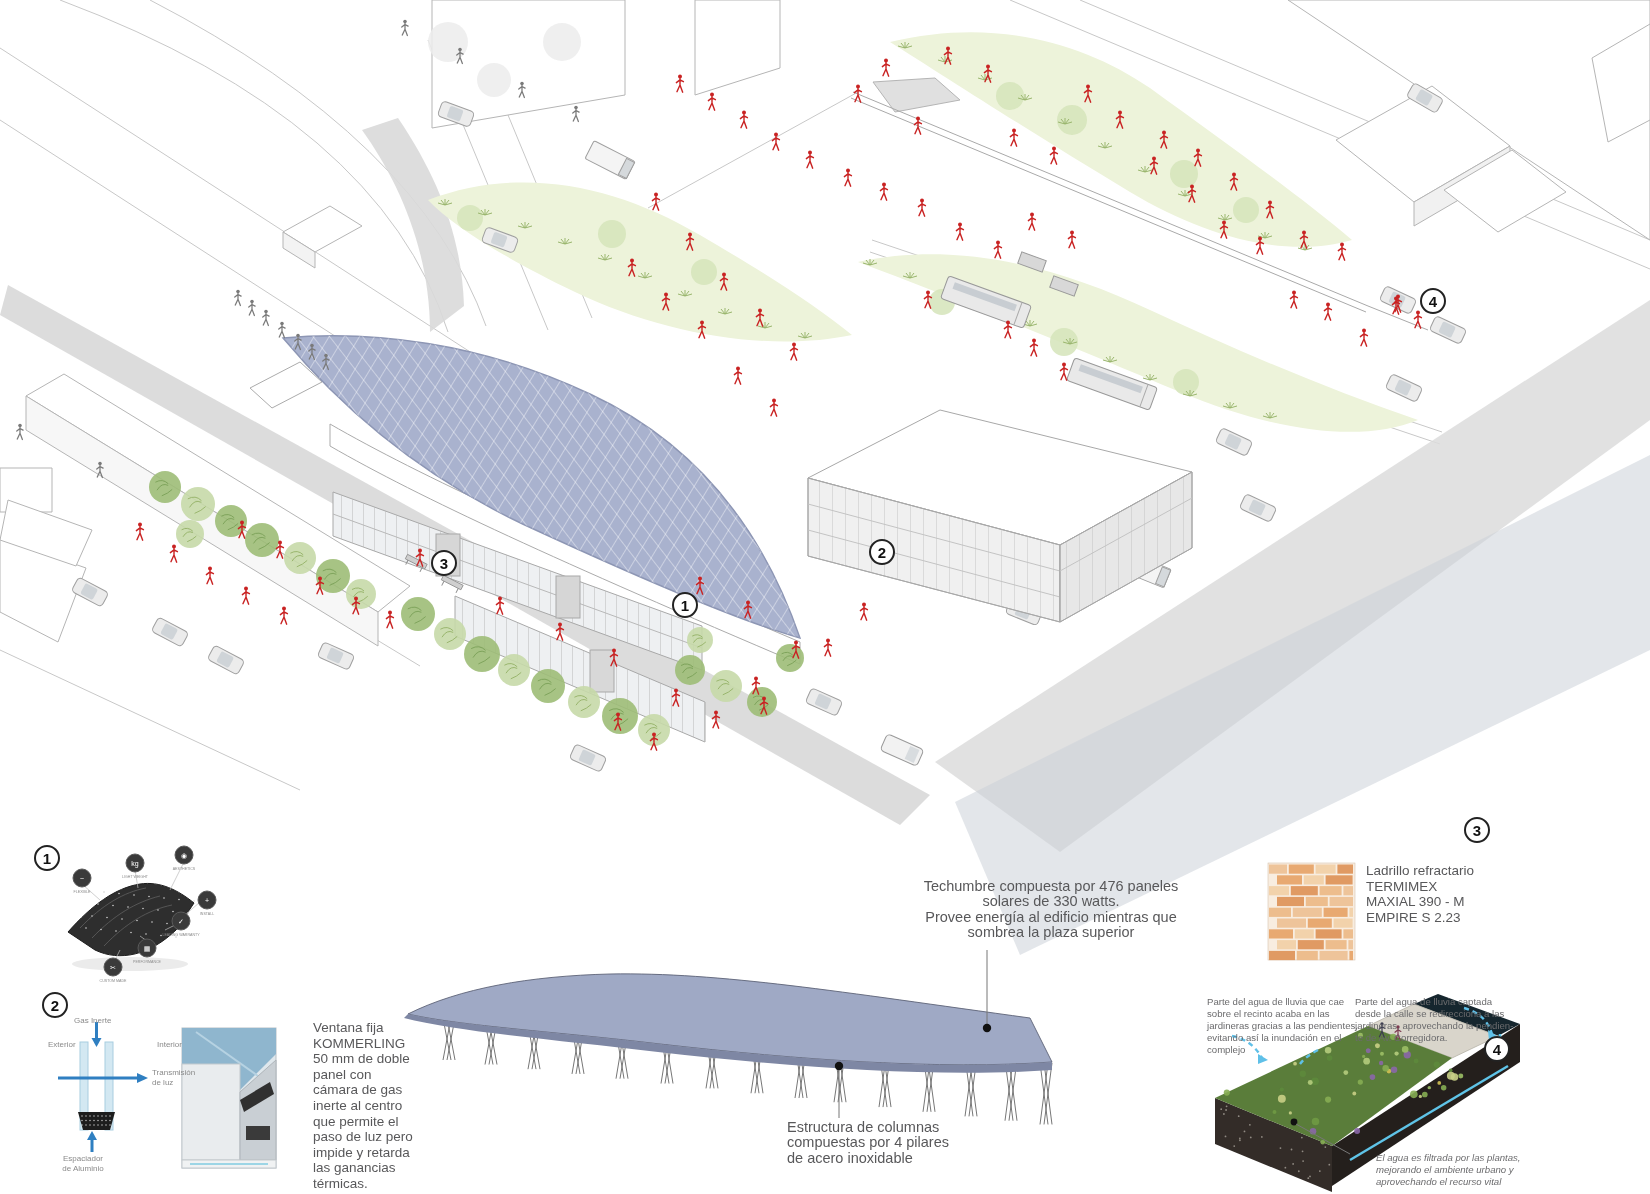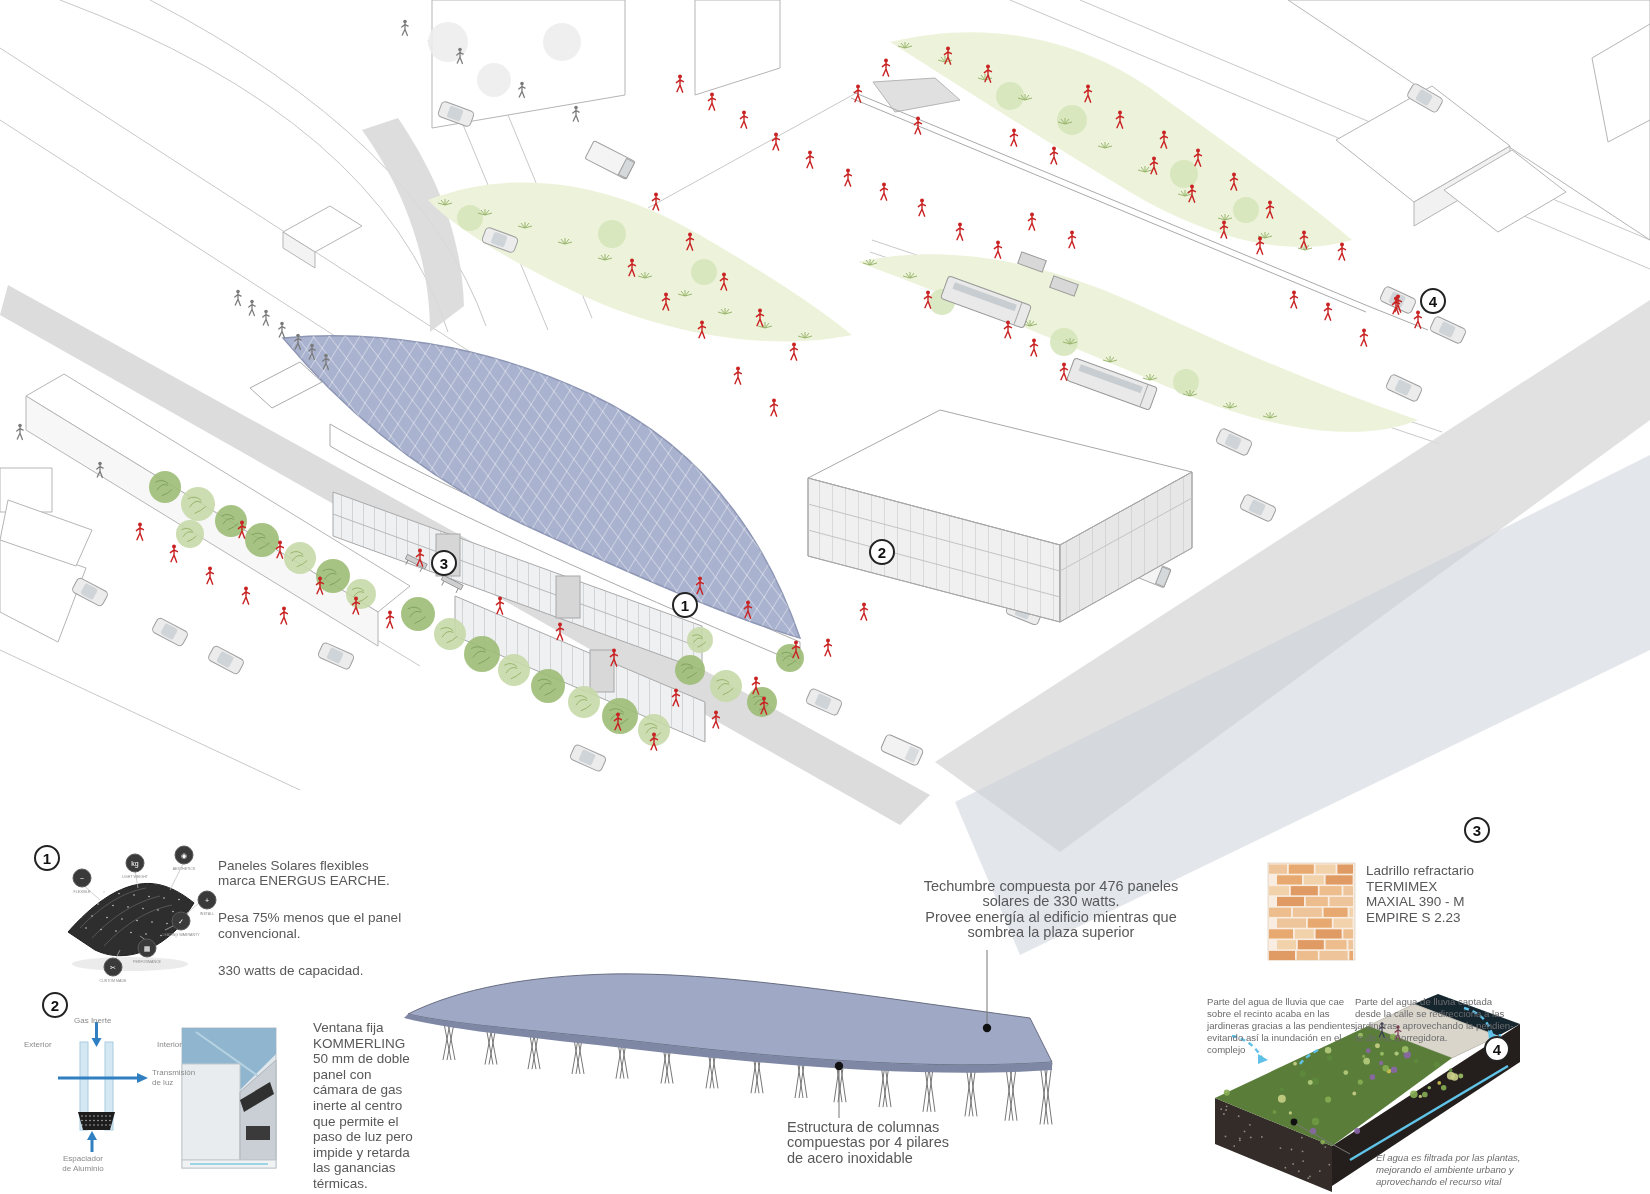--- a/index.html
+++ b/index.html
@@ -1104,27 +1104,20 @@
 <div class="badge" style="left:672px;top:592px;">1</div>
 <div class="badge" style="left:869px;top:539px;">2</div>
 <div class="badge" style="left:431px;top:550px;">3</div>
 <div class="badge" style="left:1420px;top:288px;">4</div>
 
 <div class="badge" style="left:34px;top:845px;">1</div>
 <div class="badge" style="left:42px;top:992px;">2</div>
 <div class="badge" style="left:1464px;top:817px;">3</div>
 <div class="badge" style="left:1484px;top:1036px;">4</div>
 
-<div class="note f13" style="left:218px;top:842px;width:200px;">
-  <div class="pgap">Paneles Solares flexibles
-marca ENERGUS EARCHE.</div>
-  <div class="pgap">Pesa 75% menos que el panel
-convencional.</div>
-  <div>330 watts de capacidad.</div>
-</div>
 
 <div class="note f13" style="left:285px;top:1020px;width:130px;margin-left:28px;">Ventana fija
 KOMMERLING
 50 mm de doble
 panel con
 cámara de gas
 inerte al centro
 que permite el
 paso de luz pero
 impide y retarda
@@ -1151,20 +1144,20 @@
 complejo</div>
 <div class="note f9" style="left:1355px;top:996px;width:170px;">Parte del agua de lluvia captada
 desde la calle se redirecciona a las
 jardineras, aprovechando la pendien-
 te de Av. Corregidora.</div>
 <div class="note f9" style="left:1376px;top:1152px;width:180px;font-style:italic;">El agua es filtrada por las plantas,
 mejorando el ambiente urbano y
 aprovechando el recurso vital</div>
 
 <div class="lab" style="left:74px;top:1016px;">Gas Inerte</div>
-<div class="lab" style="left:24px;top:1040px;">Exterior</div>
+<div class="lab" style="left:48px;top:1040px;">Exterior</div>
 <div class="lab" style="left:136px;top:1040px;margin-left:21px;">Interior</div>
 <div class="lab" style="left:152px;top:1068px;">Transmisión
 de luz</div>
 <div class="lab" style="left:48px;top:1154px;width:70px;text-align:center;">Espaciador
 de Aluminio</div>
 
 </div>
 
 </body></html>

